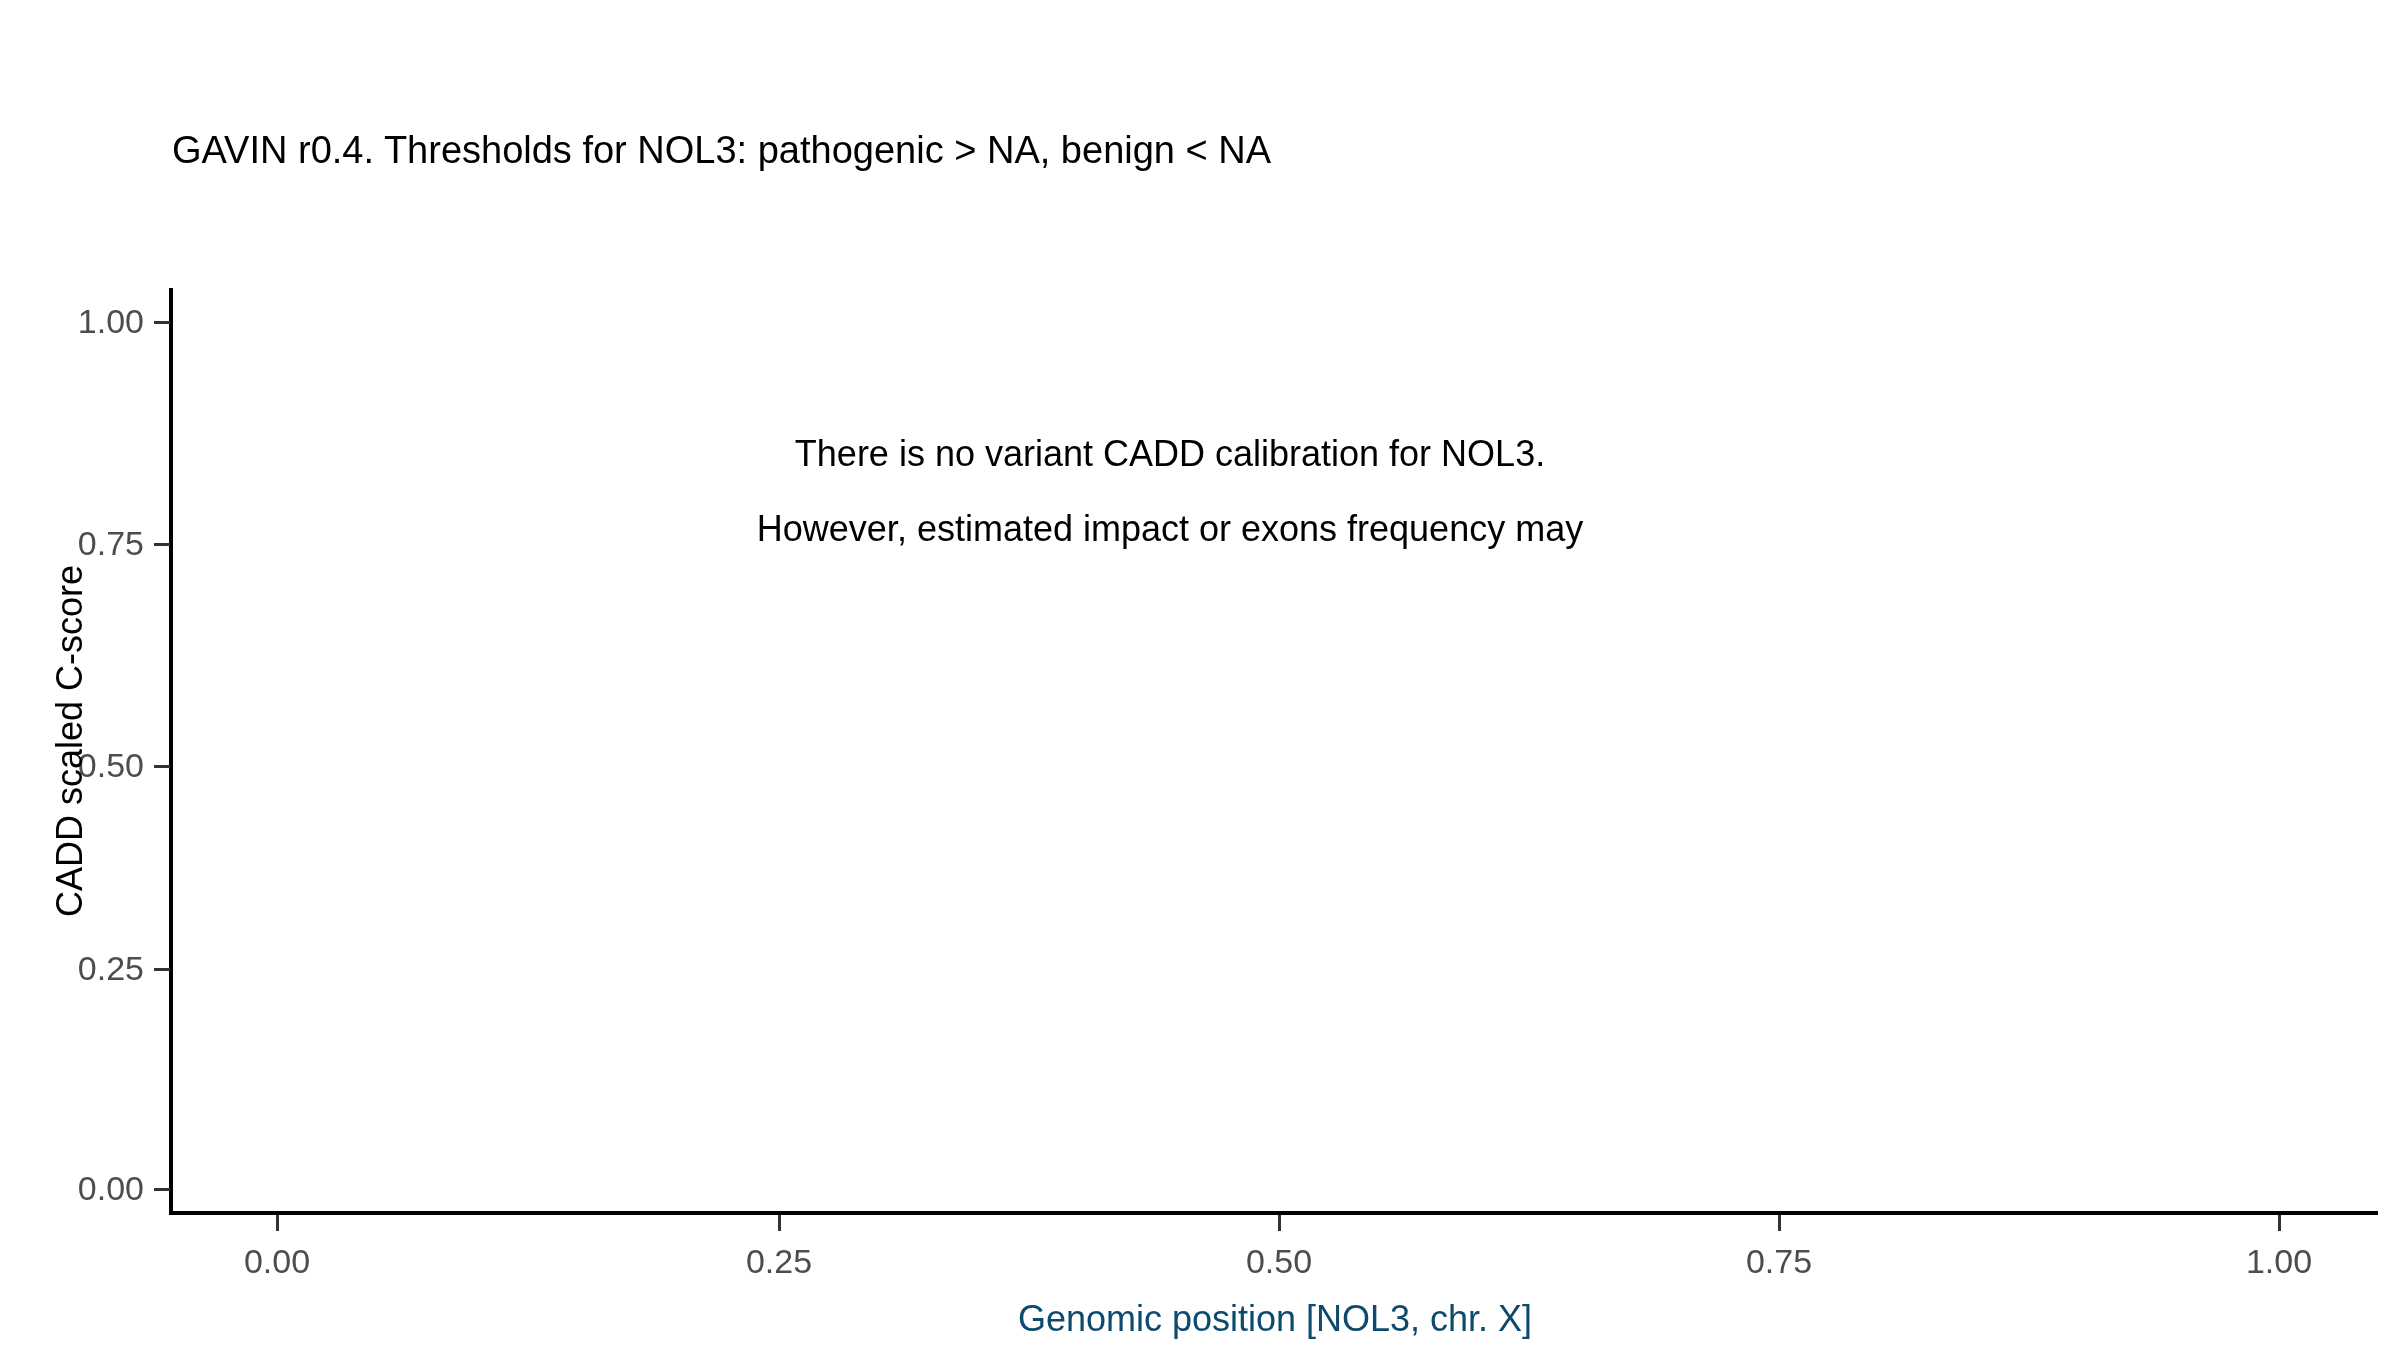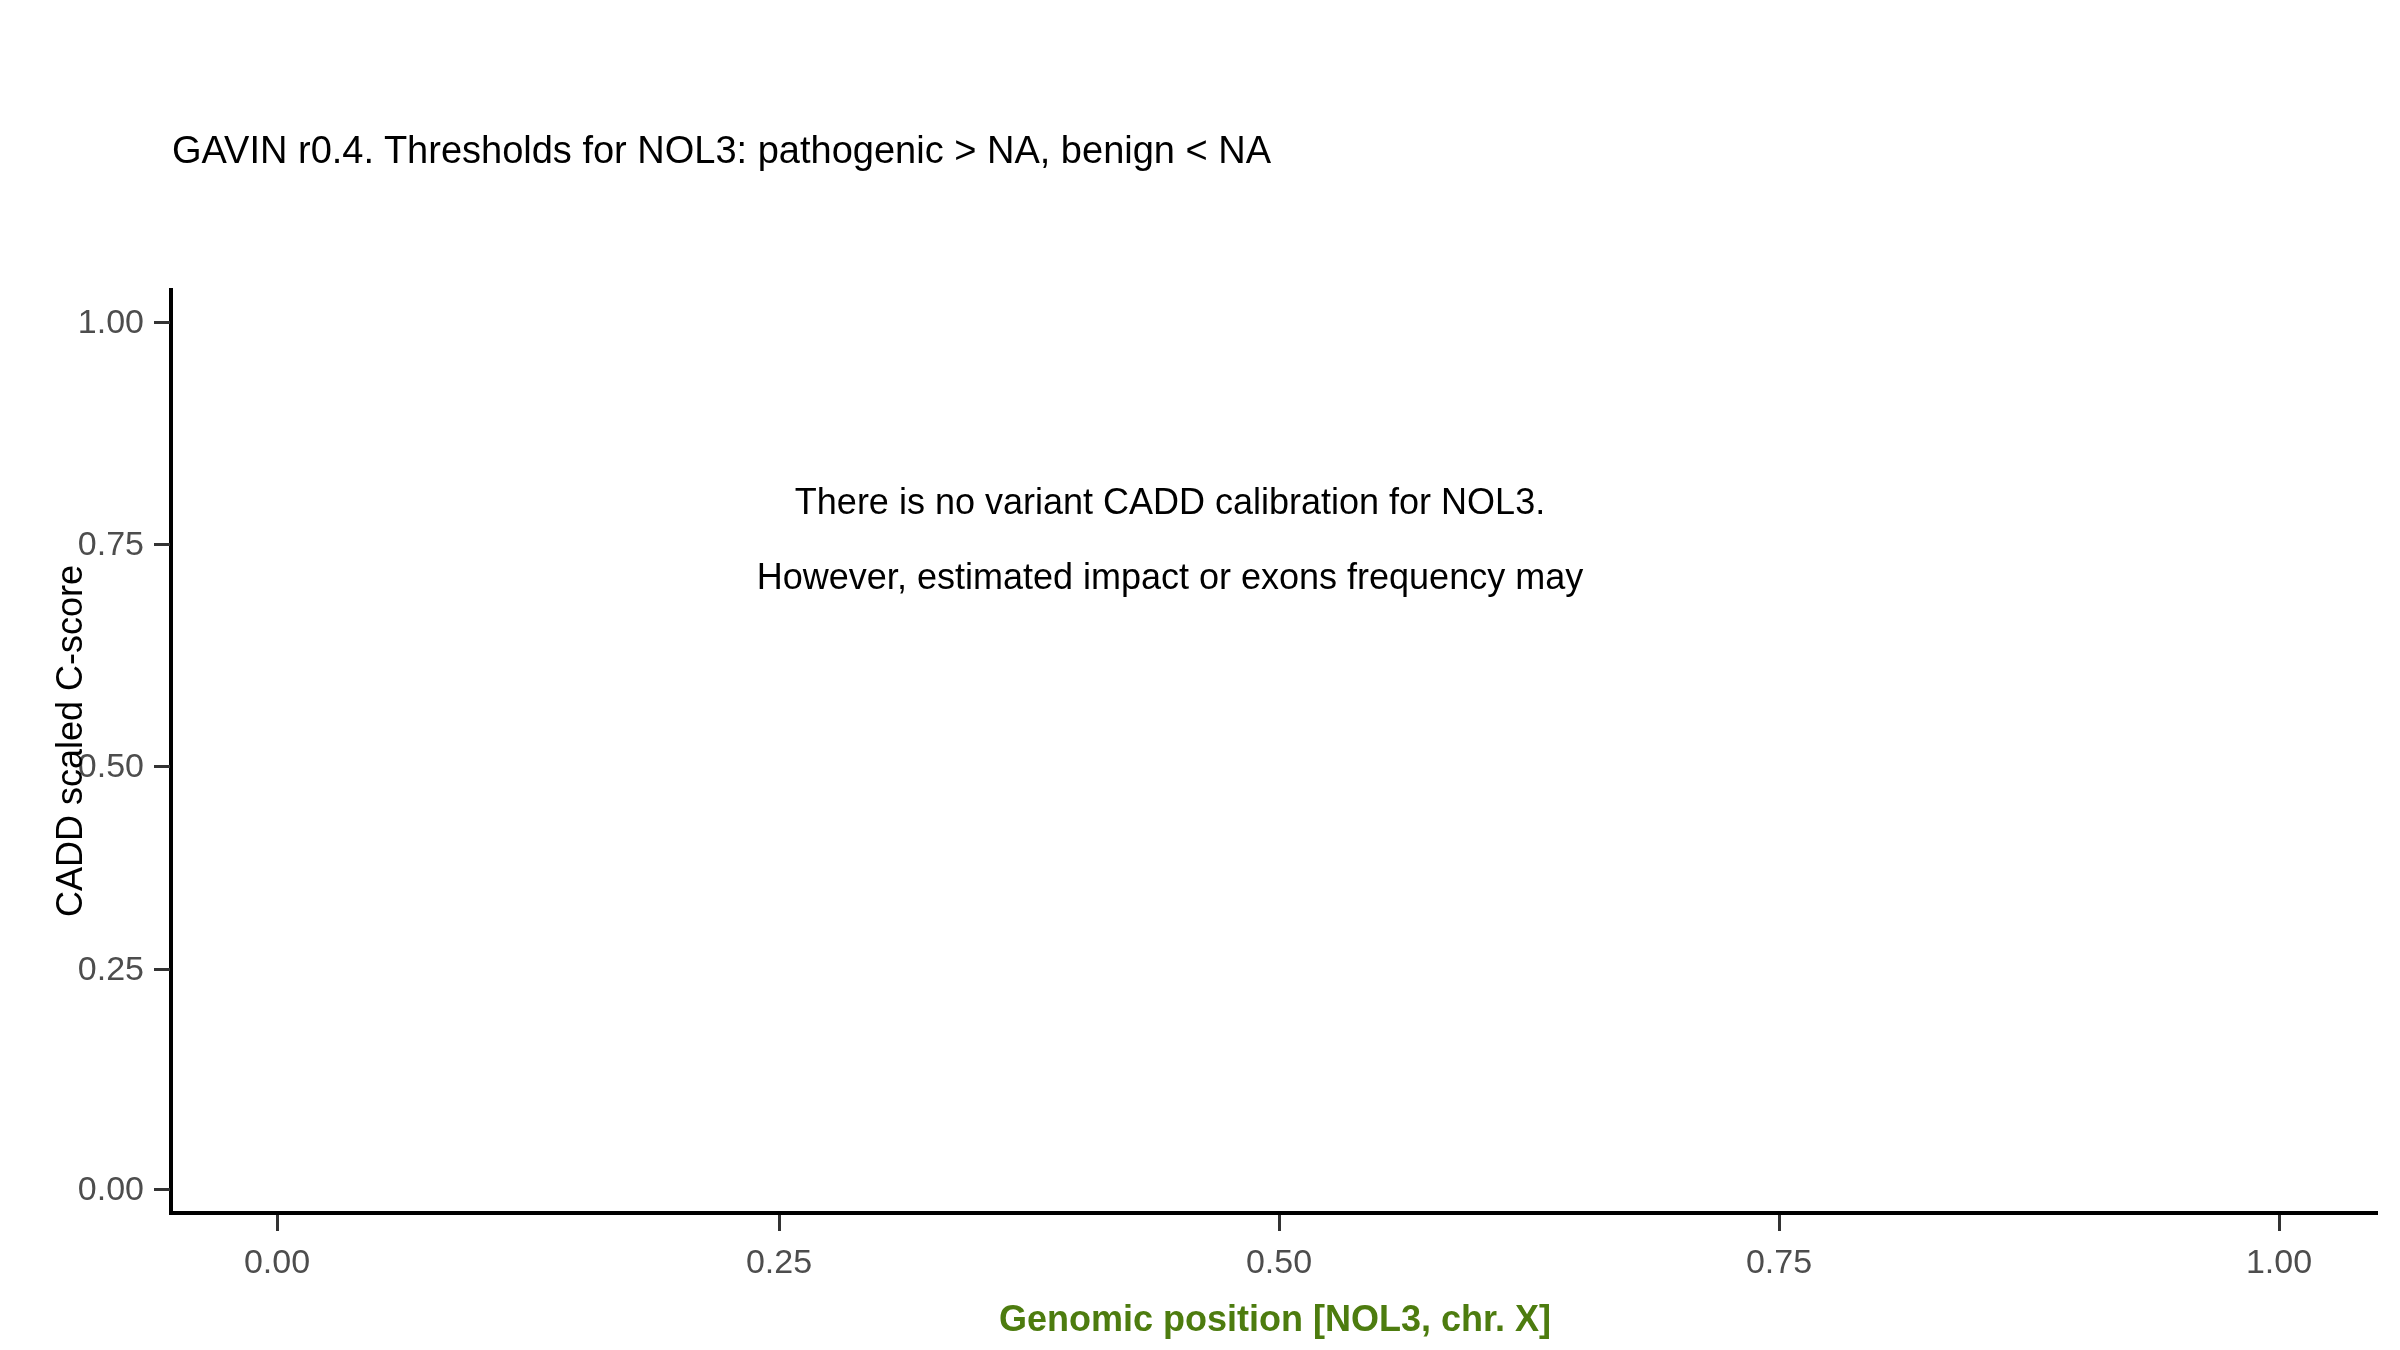--- a/index.html
+++ b/index.html
@@ -104,31 +104,30 @@
     color: #4d4d4d;
     font-size: 34px;
     line-height: 34px;
   }
   #x-axis-title {
     position: absolute;
     left: 172px;
     top: 1298px;
     width: 2206px;
     text-align: center;
-    color: #4d7c0f;
+    color: #0c4a6e;
     font-size: 36px;
     white-space: nowrap;
-    font-weight: bold;
   }
 
   
   #panel-annotation {
     position: absolute;
     left: 560px;
-    top: 464px;
+    top: 416px;
     width: 1220px;
     text-align: center;
     color: #000000;
     font-size: 36px;
   }
   #panel-annotation .annot-line {
     display: block;
     height: 75px;
     line-height: 75px;
     white-space: nowrap;

